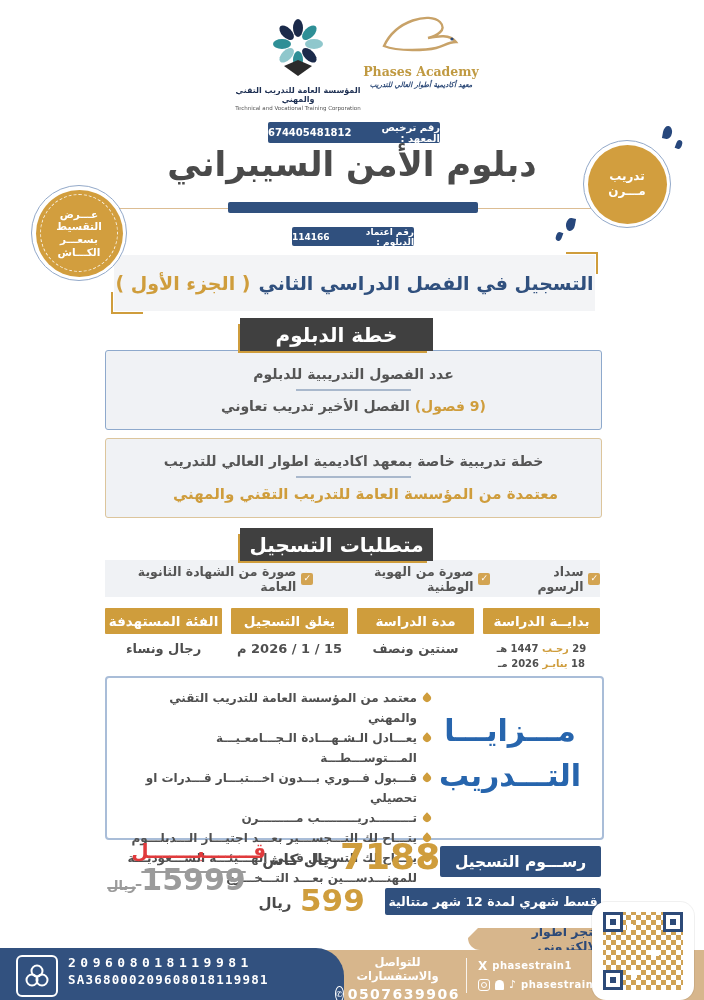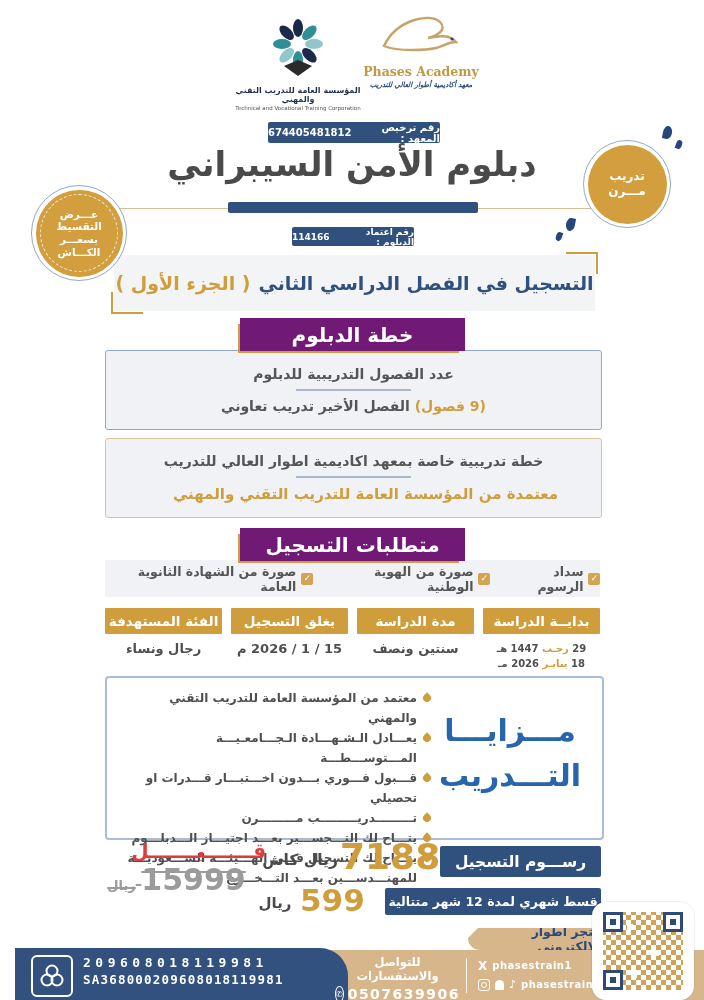--- a/index.html
+++ b/index.html
@@ -47,21 +47,21 @@
   .banner{left:114px;top:255px;width:481px;height:56px;background:#f3f4f6;display:flex;
           align-items:center;justify-content:center;gap:8px;direction:rtl;}
   .banner:before{content:"";position:absolute;right:-3px;top:-3px;width:30px;height:20px;
                  border-top:2.5px solid #cf9d3c;border-right:2.5px solid #cf9d3c;}
   .banner:after{content:"";position:absolute;left:-3px;bottom:-3px;width:30px;height:20px;
                 border-bottom:2.5px solid #cf9d3c;border-left:2.5px solid #cf9d3c;}
   .banner .t{font-size:19px;font-weight:bold;color:#30507e;}
   .banner .h{font-size:19px;font-weight:bold;color:#cf9d3c;}
 
   
-  .sec-head{position:absolute;left:240px;width:225px;height:33px;background:#701a75;color:#fff;
+  .sec-head{position:absolute;left:240px;width:193px;height:33px;background:#404040;color:#fff;
             font-size:20px;font-weight:bold;display:flex;align-items:center;justify-content:center;
             z-index:4;box-shadow:-4px 4px 0 -2px #cf9d3c;}
 
   
   .info-box{position:absolute;left:105px;width:495px;background:#f0f2f5;border-radius:3px;
             display:flex;flex-direction:column;align-items:center;justify-content:center;direction:rtl;}
   .box1{top:350px;height:78px;border:1.5px solid #8ea9cc;}
   .box2{top:438px;height:78px;border:1.5px solid #dcc59c;}
   .info-box .l1{font-size:14px;font-weight:bold;color:#555;}
   .info-box .div{width:115px;height:1.5px;background:#a9b8cc;margin:7px 0;}
@@ -112,21 +112,21 @@
   .old{left:84px;top:862px;width:185px;text-align:center;direction:rtl;color:#9b9b9b;
        text-decoration:line-through;text-decoration-thickness:2px;font-weight:bold;}
   .old .num{font-size:30px;}
   .old .un{font-size:13px;}
 
   
   .store{left:468px;top:928px;width:133px;height:22px;background:#d7b68c;color:#2d4a78;font-size:12.5px;
          font-weight:bold;display:flex;align-items:center;justify-content:center;
          border-radius:2px 2px 2px 12px;clip-path:polygon(10px 0,100% 0,100% 100%,0 100%,0 10px);z-index:3;}
   .foot-tan{left:260px;top:950px;width:444px;height:50px;background:#d7b68c;}
-  .foot-blue{left:15px;top:948px;width:333px;height:52px;background:#32517f;border-top-right-radius:28px;z-index:2;}
+  .foot-blue{left:0;top:948px;width:333px;height:52px;background:#32517f;border-top-right-radius:28px;z-index:2;padding-left:11px;}
   .bank-sq{position:absolute;left:16px;top:7px;width:38px;height:38px;border:2px solid #fff;border-radius:6px;
            display:flex;align-items:center;justify-content:center;}
   .acct-lines{position:absolute;left:68px;top:7px;color:#fff;font-family:"DejaVu Sans Mono",monospace;}
   .acct-lines .a1{font-size:13px;letter-spacing:4.5px;font-weight:bold;}
   .acct-lines .a2{font-size:12.5px;letter-spacing:1.2px;font-weight:bold;margin-top:2px;}
   .contact{position:absolute;left:335px;top:955px;width:125px;color:#fff;text-align:center;z-index:3;}
   .contact .lab{font-size:11.5px;font-weight:bold;}
   .contact .ph{display:flex;align-items:center;justify-content:center;gap:4px;margin-top:3px;direction:ltr;}
   .wa{width:14px;height:14px;border:1.3px solid #fff;border-radius:50%;display:flex;align-items:center;
       justify-content:center;font-size:8px;color:#fff;}

